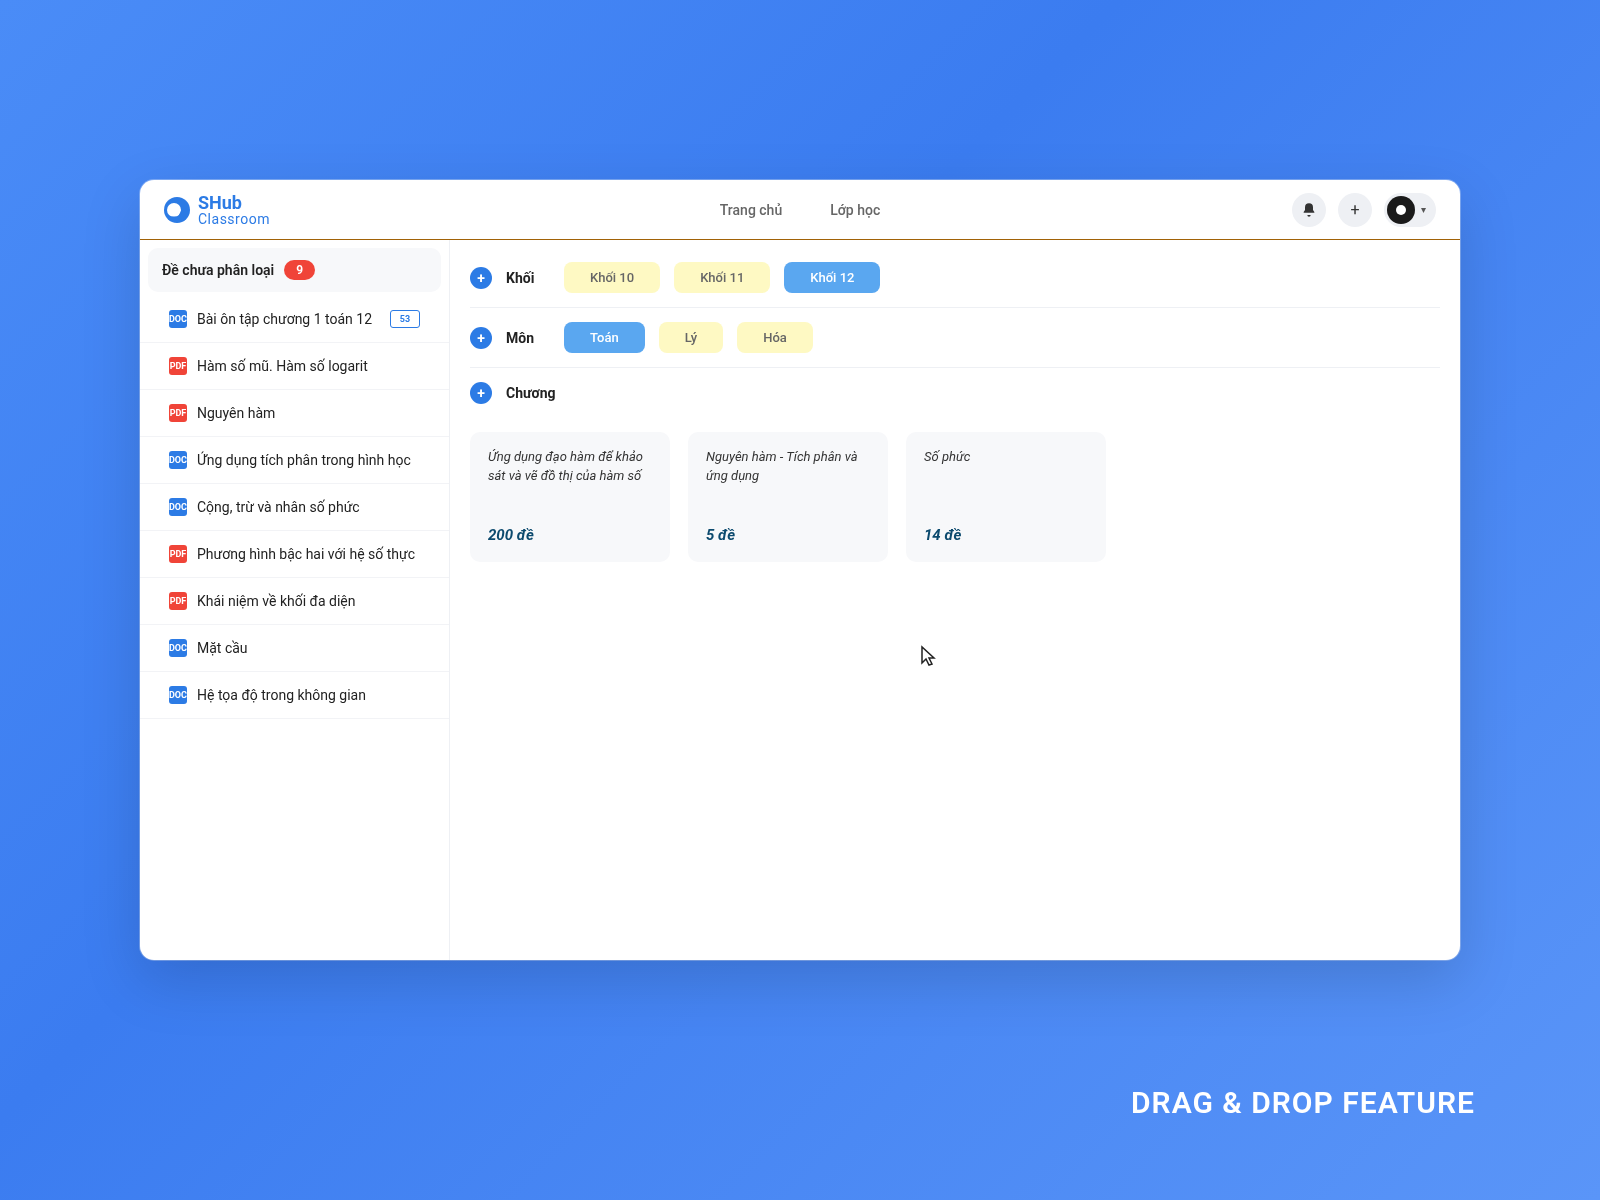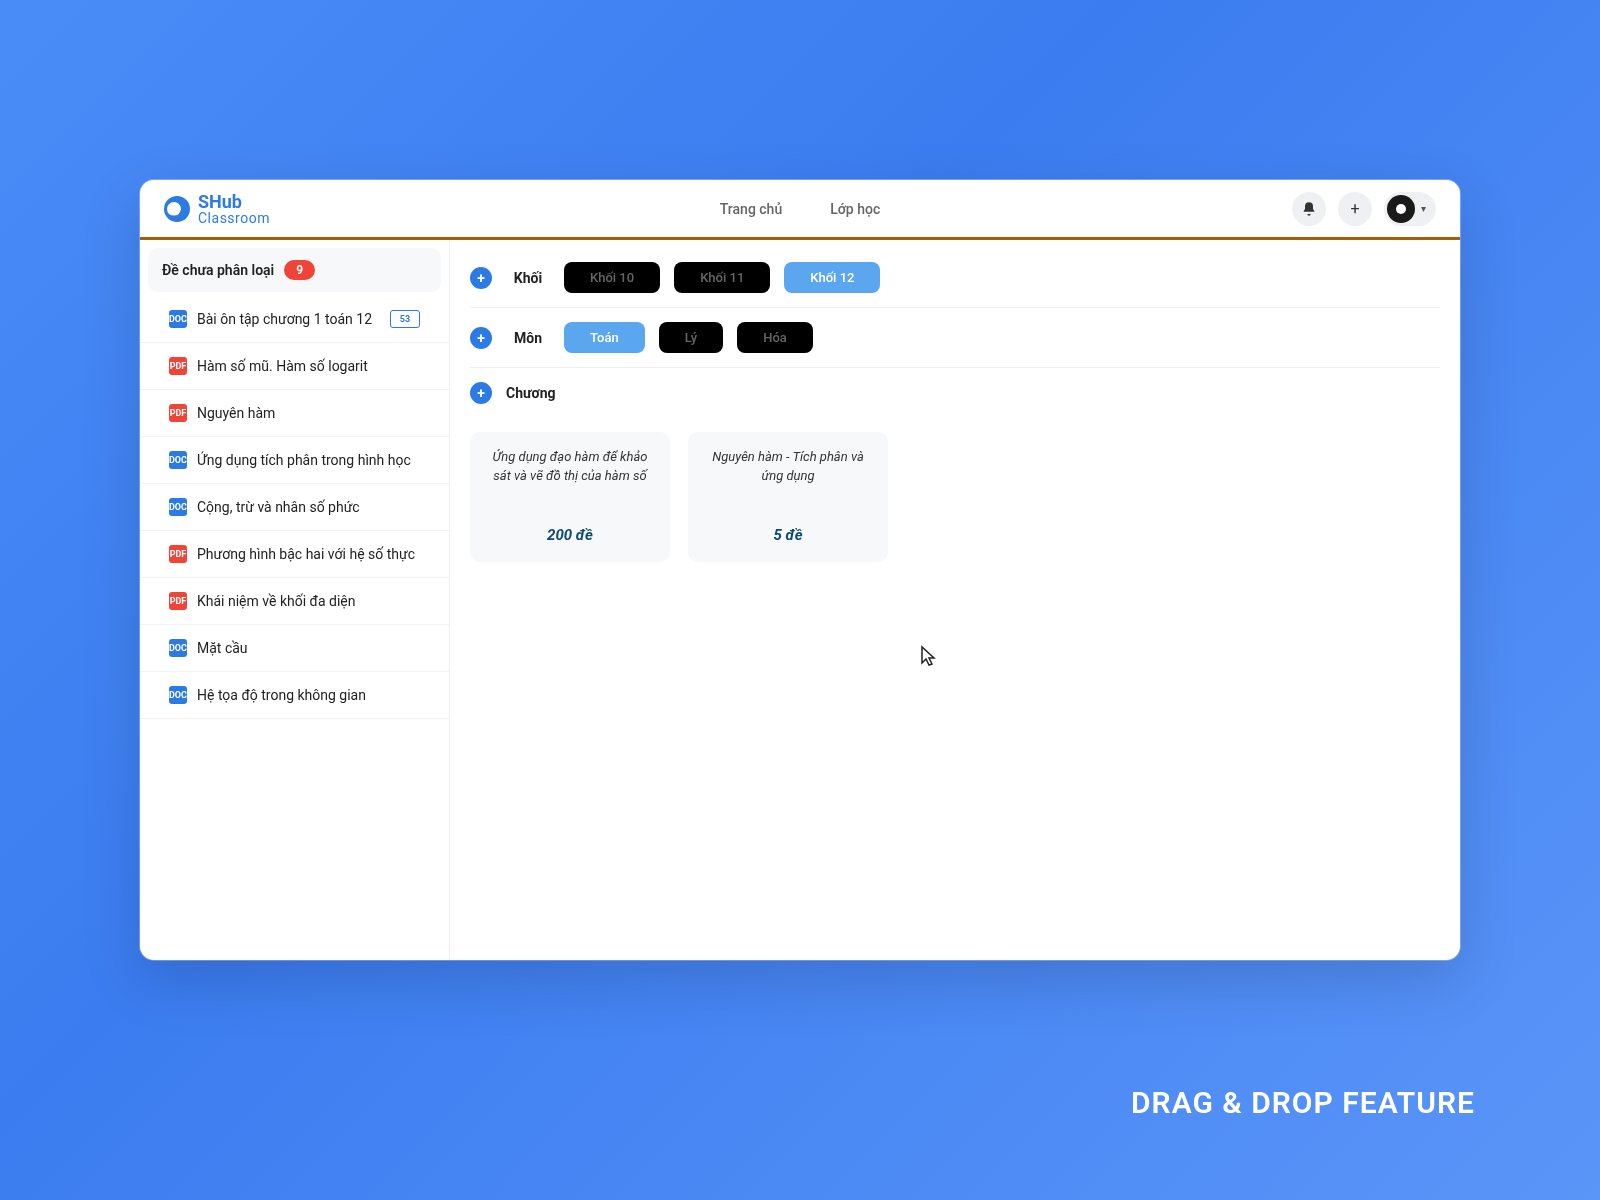--- a/index.html
+++ b/index.html
@@ -1,46 +1,46 @@
 <!DOCTYPE html>
 <html><head>
 <meta charset="utf-8">
 <style>
 * { margin:0; padding:0; box-sizing:border-box; font-family:-apple-system,BlinkMacSystemFont,'Segoe UI',Roboto,sans-serif; }
 body { width:1600px; height:1200px; background:linear-gradient(135deg,#4a8cf7 0%,#3b7cf0 40%,#5a95f8 100%); display:flex; align-items:center; justify-content:center; position:relative; overflow:hidden; }
 .app-window { width:1320px; height:780px; background:#fff; border-radius:14px; box-shadow:0 20px 60px rgba(0,0,0,0.15),0 0 0 1px rgba(255,255,255,0.3); overflow:hidden; display:flex; flex-direction:column; position:relative; top:-30px; }
-.topbar { height:60px; display:flex; align-items:center; padding:0 24px; border-bottom:3px solid #a16207; }
+.topbar { height:60px; display:flex; align-items:center; padding:0 24px; border-bottom:1px solid #a16207; }
 .logo { display:flex; align-items:center; gap:8px; }
 .logo-icon { width:26px; height:26px; background:#2c7be5; border-radius:50%; position:relative; }
 .logo-icon::after { content:''; position:absolute; width:14px; height:14px; background:#fff; border-radius:50%; top:6px; left:3px; clip-path:polygon(0 0,100% 0,100% 60%,80% 100%,0 100%); }
 .logo-text { display:flex; flex-direction:column; line-height:1; }
 .logo-title { font-size:18px; font-weight:700; color:#2c7be5; }
 .logo-sub { font-size:14px; color:#2c7be5; letter-spacing:0.5px; }
 .nav { position:absolute; left:50%; transform:translateX(-50%); display:flex; gap:48px; }
 .nav a { font-size:14px; color:#666; text-decoration:none; font-weight:500; }
 .topbar-actions { margin-left:auto; display:flex; align-items:center; gap:12px; }
 .act-btn { width:34px; height:34px; border-radius:50%; background:#eef0f4; display:flex; align-items:center; justify-content:center; cursor:pointer; font-size:16px; color:#333; }
 .avatar-pill { display:flex; align-items:center; background:#eef0f4; border-radius:20px; padding:3px 10px 3px 3px; gap:6px; cursor:pointer; }
 .avatar { width:28px; height:28px; border-radius:50%; background:#1a1a1a; position:relative; }
 .avatar::after { content:''; position:absolute; width:10px; height:10px; background:#fff; border-radius:50%; top:9px; left:9px; }
 .caret { font-size:10px; color:#555; }
-.body { flex:1; display:flex; overflow:hidden;text-align:center; }
+.body { flex:1; display:flex; overflow:hidden; }
 .sidebar { width:310px; border-right:1px solid #eef0f4; overflow-y:auto; }
 .side-item { display:flex; align-items:center; gap:10px; padding:14px 29px; border-bottom:1px solid #f2f3f6; cursor:pointer; font-size:14px; color:#222; }
 .side-item.unclassified { background:#f7f8fa; border-radius:10px; margin:8px 8px 4px 8px; padding:12px 14px; border-bottom:none; font-weight:600; }
 .badge { background:#f04438; color:#fff; font-size:12px; font-weight:600; padding:3px 12px; border-radius:12px; }
 .side-ico { width:18px; height:18px; border-radius:3px; display:flex; align-items:center; justify-content:center; font-size:9px; font-weight:700; color:#fff; flex-shrink:0; }
 .ico-doc { background:#2c7be5; }
 .ico-pdf { background:#f04438; }
 .side-item .right-ico { margin-left:auto; width:30px; height:18px; border:1.5px solid #2c7be5; border-radius:3px; color:#2c7be5; font-size:9px; display:flex; align-items:center; justify-content:center; font-weight:700; }
 .main { flex:1; padding:12px 20px; overflow:auto; }
 .filter-row { display:flex; align-items:center; gap:14px; padding:10px 0; }
 .add-circ { width:22px; height:22px; border-radius:50%; background:#2c7be5; color:#fff; display:flex; align-items:center; justify-content:center; font-size:14px; font-weight:700; cursor:pointer; }
 .filter-label { font-size:14px; font-weight:700; color:#222; min-width:44px; }
-.chip { padding:8px 26px; border-radius:8px; background:#000000; color:#666; font-size:13px; font-weight:500; cursor:pointer; }
+.chip { padding:8px 26px; border-radius:8px; background:#fef9c3; color:#666; font-size:13px; font-weight:500; cursor:pointer; }
 .chip.active { background:#5aa7f0; color:#fff; }
 .divider { height:1px; background:#eef0f4; margin:4px 0; }
 .cards { display:flex; gap:18px; margin-top:18px;font-style:italic; }
 .card { width:200px; background:#f7f8fa; border-radius:10px; padding:16px 18px 18px; display:flex; flex-direction:column; gap:16px; cursor:pointer; min-height:130px; }
 .card-title { font-size:13px; color:#333; line-height:1.45; }
 .card-count { font-size:15px; font-weight:700; color:#0c4a6e; margin-top:auto; }
 .cursor { position:absolute; left:780px; top:465px; font-size:18px; color:#222; pointer-events:none; }
 .caption { position:absolute; right:125px; bottom:80px; font-size:30px; font-weight:600; letter-spacing:1px; color:#fff; }
 </style>
 </head>
@@ -155,20 +155,24 @@
       </div>
       <div class="cards" id="cards-row">
           <div class="card">
             <div class="card-title">Ứng dụng đạo hàm để khảo sát và vẽ đồ thị của hàm số</div>
             <div class="card-count">200 đề</div>
           </div>
           <div class="card">
             <div class="card-title">Nguyên hàm - Tích phân và ứng dụng</div>
             <div class="card-count">5 đề</div>
           </div>
+          <div class="card">
+            <div class="card-title">Số phức</div>
+            <div class="card-count">14 đề</div>
+          </div>
         </div>
       <div class="cursor">
         <svg width="18" height="22" viewBox="0 0 18 22" fill="none" stroke="#222" stroke-width="1.5">
             <path d="M2 2 L2 18 L6 14 L9 20 L12 19 L9 13 L14 13 Z" fill="#fff"></path>
           </svg>
       </div>
     </div>
   </div>
 </div>
 

